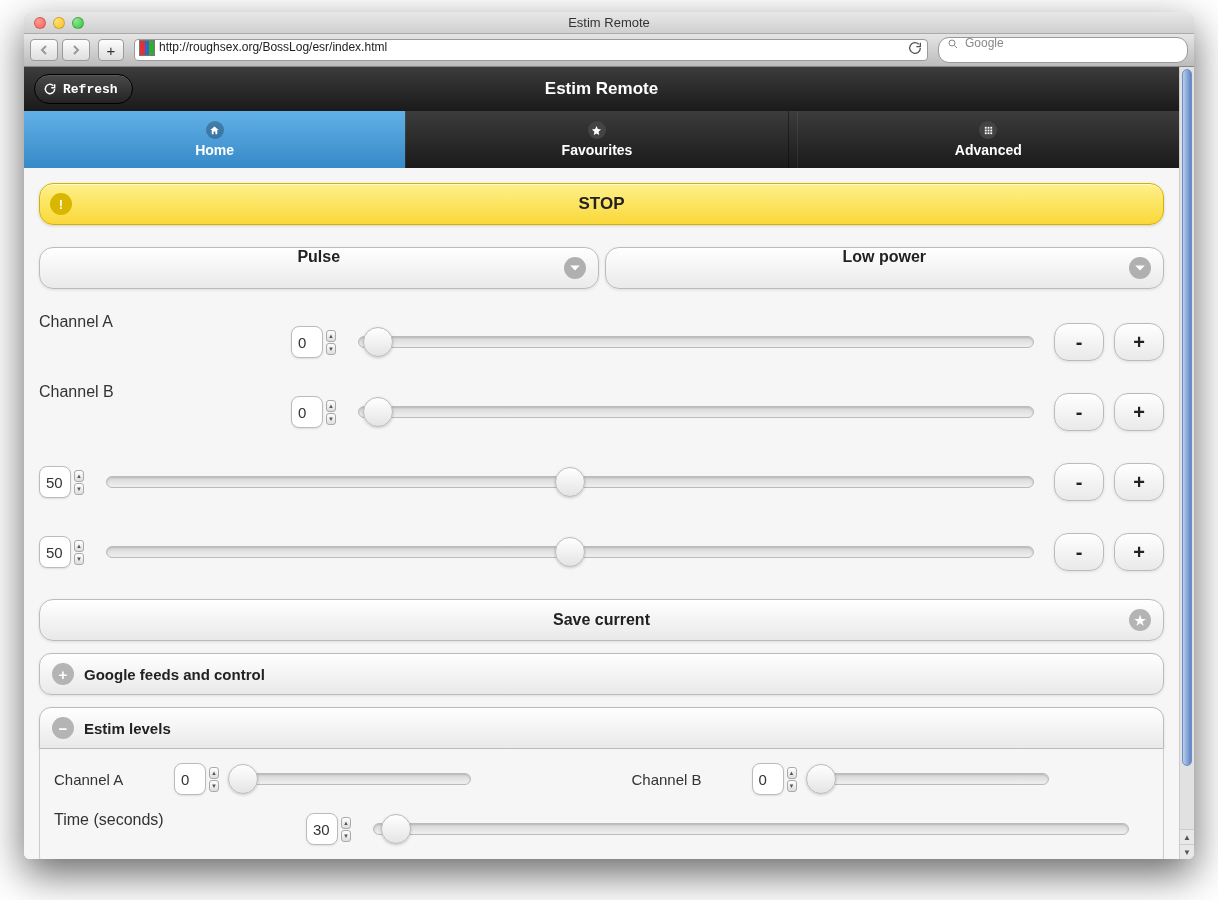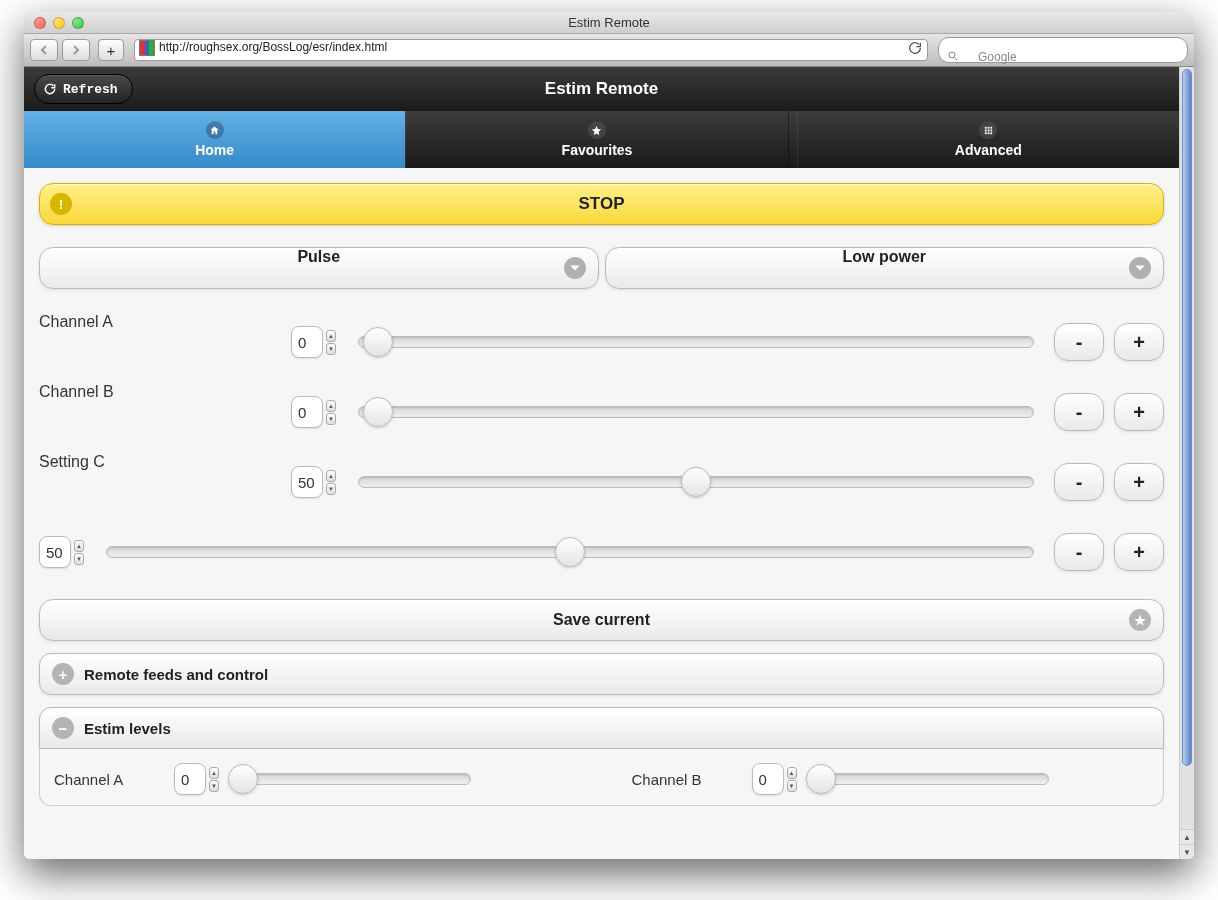--- a/index.html
+++ b/index.html
@@ -75,23 +75,23 @@
       linear-gradient(90deg,#d33 33%, #36c 33% 66%, #3a3 66%);
     border:1px solid #777;
   }
   .addr .url { flex:1; white-space:nowrap; overflow:hidden; }
   .reload-icon { width:16px; height:16px; color:#555; }
   .search {
     width:250px; height:22px;
     border:1px solid #9a9a9a;
     border-radius:11px;
     background:#fff;
-    display:flex; align-items:flex-start;
+    display:flex; align-items:flex-end;
     padding:12px 8px;
-    gap:19px;
+    gap:6px;
     font-size:12px;
     color:#888;
   }
   .search svg { width:12px; height:12px; }
 
   .viewport {
     height: 792px;
     background:#f6f6f6;
     display:flex;
     position:relative;
@@ -502,21 +502,20 @@
             <div class="track"></div>
             <div class="thumb-knob" style="left:3%"></div>
           </div>
           <div class="pm-btns">
             <div class="pm-btn">-</div>
             <div class="pm-btn">+</div>
           </div>
         </div>
 
         <div class="slider-row">
-          <div class="slider-label">Setting C</div>
           <div class="stepper">
             <div class="stepper-val">50</div>
             <div class="stepper-btns">
                 <div>▲</div>
                 <div>▼</div>
               </div>
           </div>
           <div class="slider">
             <div class="track"></div>
             <div class="thumb-knob" style="left:50%"></div>
@@ -545,21 +544,21 @@
           </div>
         </div>
 
         <div class="wide-btn">
           <span>Save current</span>
           <div class="right-icon">★</div>
         </div>
 
         <div class="collapsible">
           <div class="coll-icon">+</div>
-          <span>Remote feeds and control</span>
+          <span>Google feeds and control</span>
         </div>
 
         <div class="collapsible open">
           <div class="coll-icon">−</div>
           <span>Estim levels</span>
         </div>
 
         <div class="panel">
           <div class="two-col">
             <div>
@@ -585,20 +584,34 @@
                     <div>▼</div>
                   </div>
               </div>
               <div class="slider" style="max-width:240px">
                 <div class="track"></div>
                 <div class="thumb-knob" style="left:5%"></div>
               </div>
             </div>
           </div>
 
+          <div class="slider-row" style="margin-top:14px;min-height:40px">
+            <div class="slider-label" style="width:252px">Time (seconds)</div>
+            <div class="stepper">
+              <div class="stepper-val">30</div>
+              <div class="stepper-btns">
+                  <div>▲</div>
+                  <div>▼</div>
+                </div>
+            </div>
+            <div class="slider">
+              <div class="track"></div>
+              <div class="thumb-knob" style="left:3%"></div>
+            </div>
+          </div>
         </div>
 
       </div>
     </div>
 
     <div class="vscroll">
       <div class="thumb"></div>
       <div class="arrows">
         <div class="arrow">▲</div>
         <div class="arrow">▼</div>

